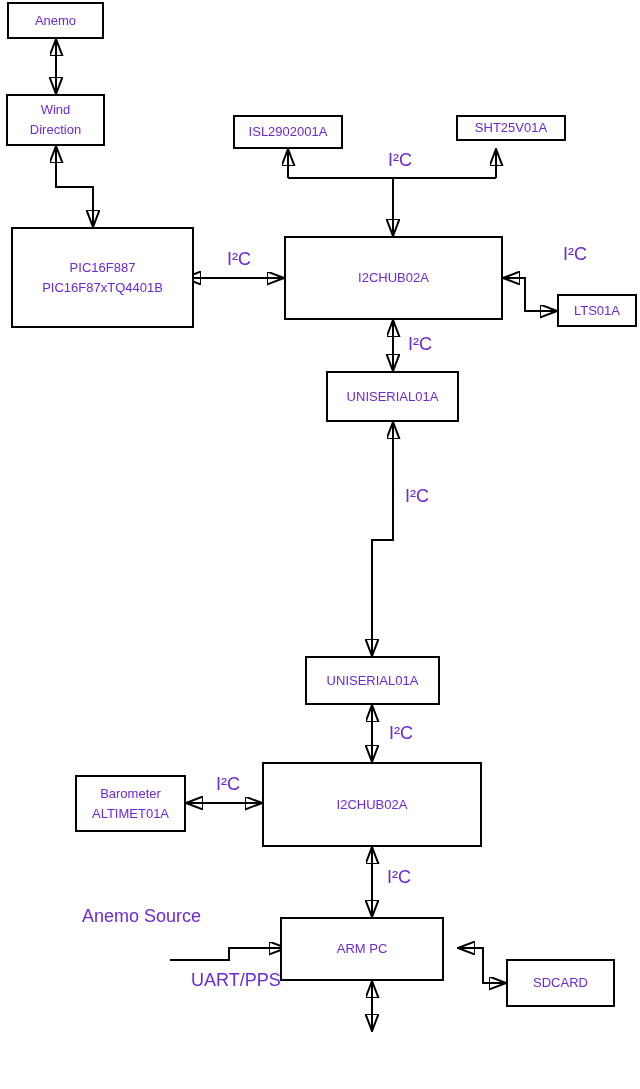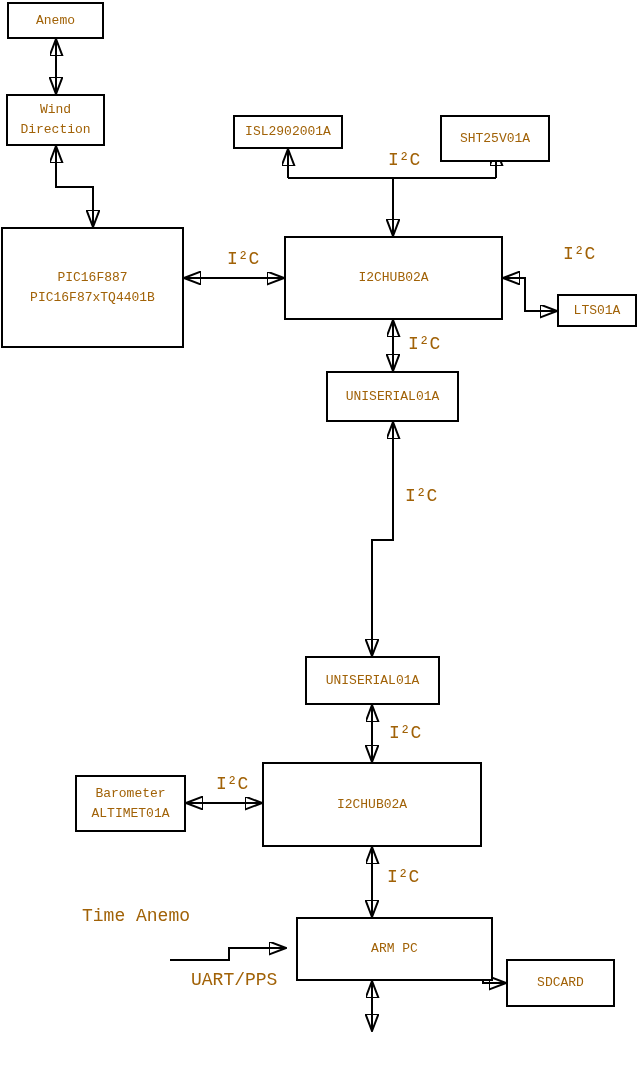--- a/index.html
+++ b/index.html
@@ -1,21 +1,21 @@
 <!DOCTYPE html>
 <html><head>
 <meta charset="utf-8">
 <style>
   html,body{margin:0;padding:0;background:#ffffff;}
   #canvas{
     position:relative;
     width:640px;height:1089px;
     background:#ffffff;
-    font-family:Liberation Mono, monospace;
-    color:#a16207;
+    font-family:Liberation Sans, sans-serif;
+    color:#6d28d9;
     overflow:hidden;
   }
   .wires{position:absolute;left:0;top:0;pointer-events:none;}
   .wires path{fill:none;stroke:#000000;stroke-width:2px;}
   .box{
     position:absolute;
     box-sizing:border-box;
     border:2px solid #000000;
     background:#ffffff;
     display:flex;
@@ -68,30 +68,30 @@
 
   <div class="box" style="left:7px;top:2px;width:97px;height:37px">
     <span>Anemo</span>
   </div>
 
   <div class="box" style="left:6px;top:94px;width:99px;height:52px">
     <span>Wind</span>
     <span>Direction</span>
   </div>
 
-  <div class="box" style="left:1px;top:227px;width:183px;height:121px">
+  <div class="box" style="left:11px;top:227px;width:183px;height:101px">
     <span>PIC16F887</span>
     <span>PIC16F87xTQ4401B</span>
   </div>
 
   <div class="box" style="left:233px;top:115px;width:110px;height:34px">
     <span>ISL2902001A</span>
   </div>
 
-  <div class="box" style="left:440px;top:115px;width:110px;height:47px">
+  <div class="box" style="left:456px;top:115px;width:110px;height:26px">
     <span>SHT25V01A</span>
   </div>
 
   <div class="box" style="left:284px;top:236px;width:219px;height:84px">
     <span>I2CHUB02A</span>
   </div>
 
   <div class="box" style="left:557px;top:294px;width:80px;height:33px">
     <span>LTS01A</span>
   </div>
@@ -107,33 +107,33 @@
   <div class="box" style="left:75px;top:775px;width:111px;height:57px">
     <span>Barometer</span>
     <span>ALTIMET01A</span>
   </div>
 
   <div class="box" style="left:262px;top:762px;width:220px;height:85px">
     <span>I2CHUB02A</span>
   </div>
 
 
-  <div class="box" style="left:296px;top:917px;width:197px;height:64px">
+  <div class="box" style="left:280px;top:917px;width:164px;height:64px">
     <span>ARM PC</span>
   </div>
 
   <div class="box" style="left:506px;top:959px;width:109px;height:48px">
     <span>SDCARD</span>
   </div>
 
 
   <div class="lbl" style="left:227px;top:252px">I²C</div>
   <div class="lbl" style="left:388px;top:153px">I²C</div>
   <div class="lbl" style="left:563px;top:247px">I²C</div>
   <div class="lbl" style="left:408px;top:337px">I²C</div>
   <div class="lbl" style="left:405px;top:489px">I²C</div>
   <div class="lbl" style="left:389px;top:726px">I²C</div>
   <div class="lbl" style="left:216px;top:777px">I²C</div>
   <div class="lbl" style="left:387px;top:870px">I²C</div>
-  <div class="lbl" style="left:82px;top:909px">Time Anemo</div>
+  <div class="lbl" style="left:82px;top:909px">Anemo Source</div>
   <div class="lbl" style="left:191px;top:973px">UART/PPS</div>
 
 </div>
 
 </body></html>

